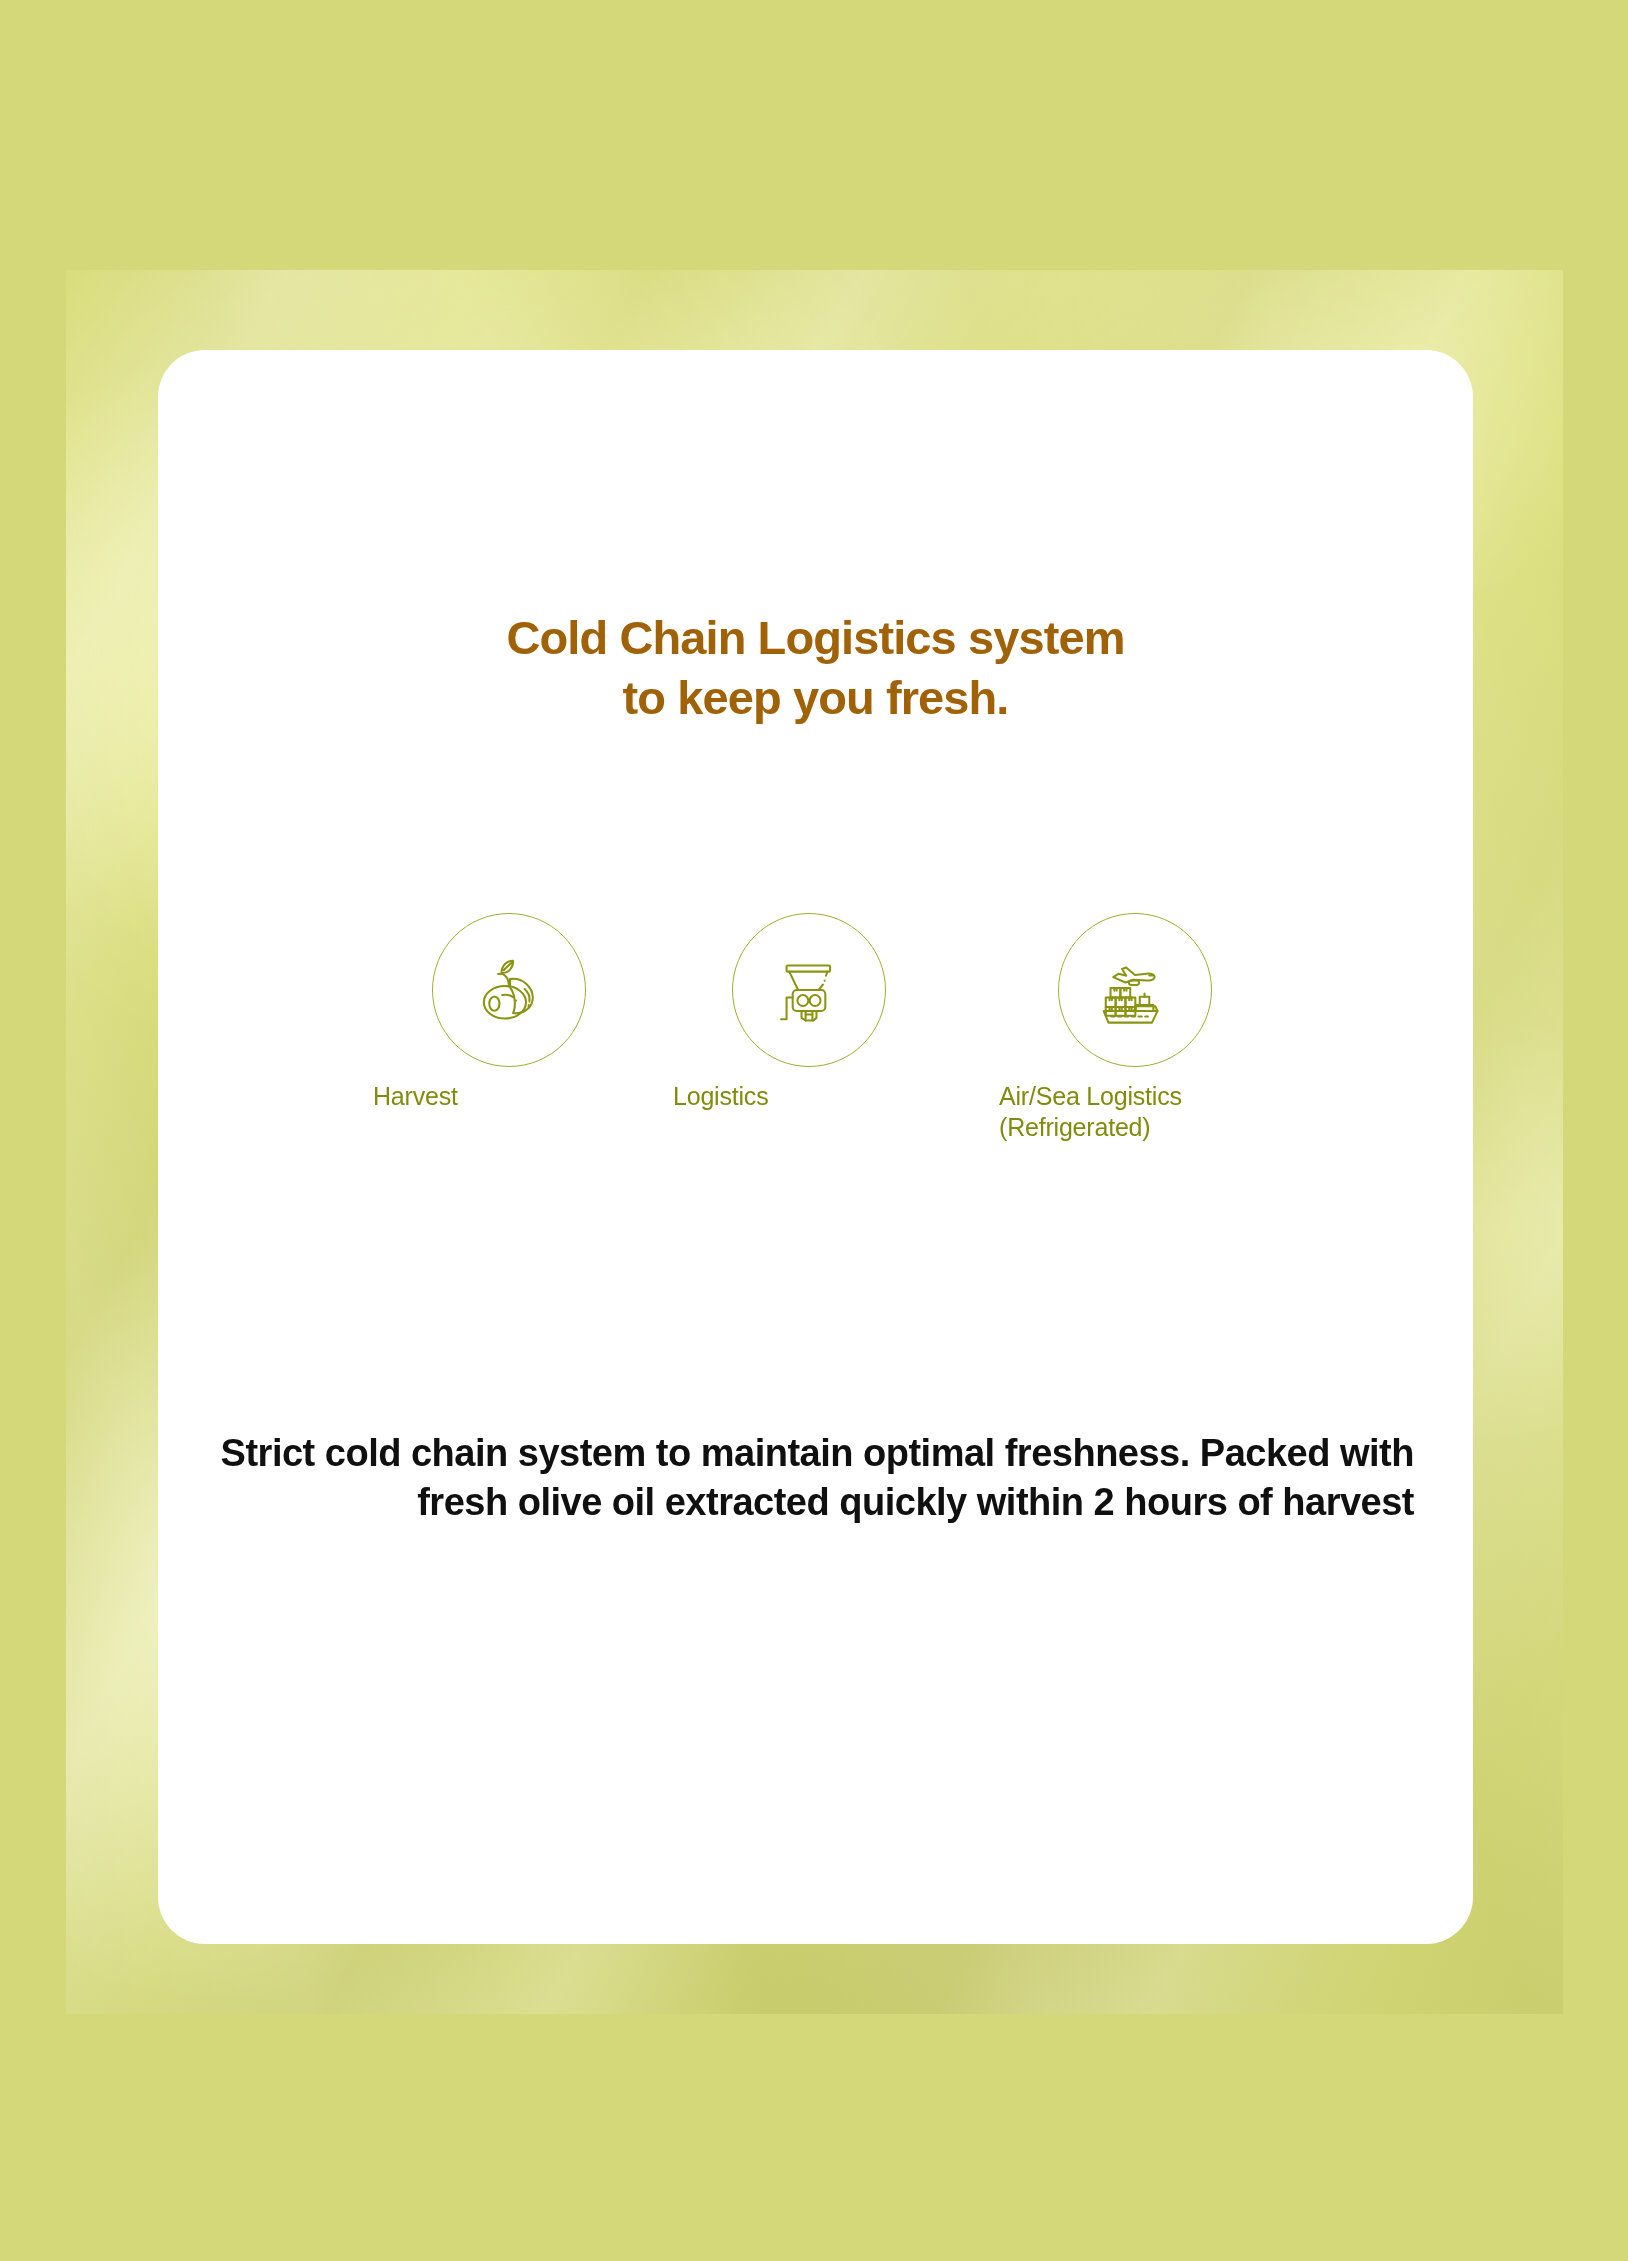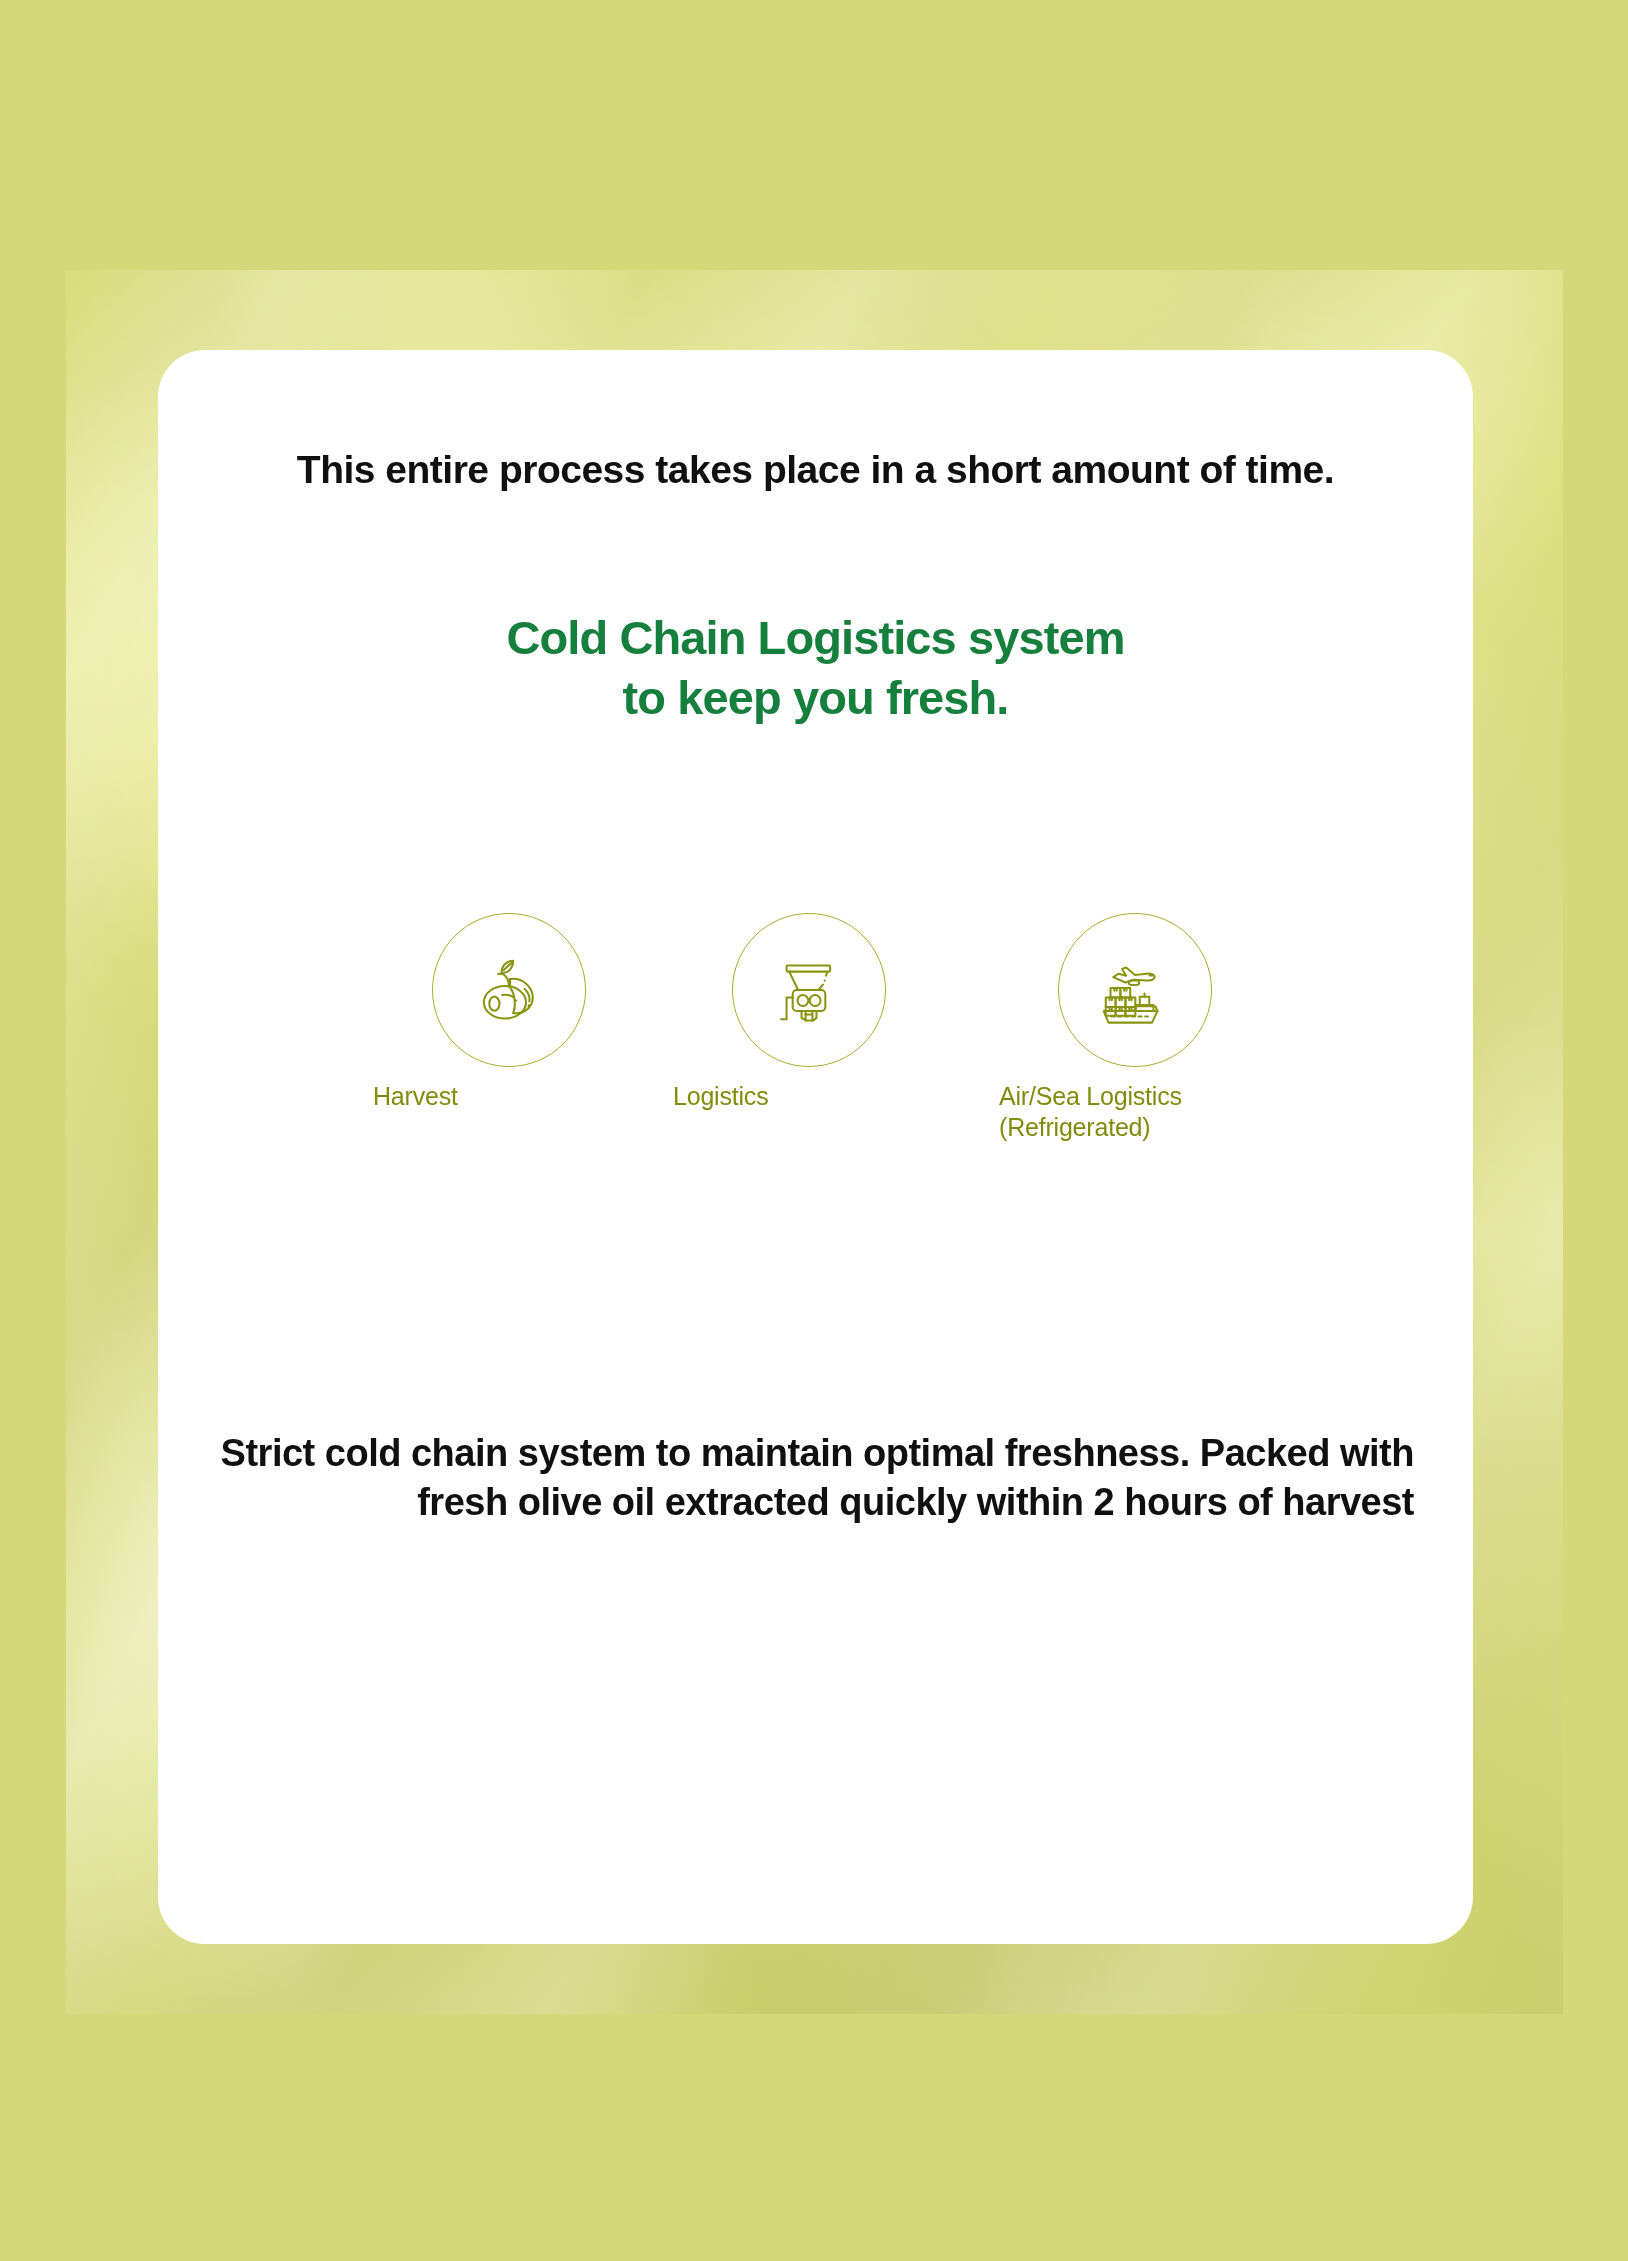--- a/index.html
+++ b/index.html
@@ -126,21 +126,21 @@
   .headline {
     position: absolute;
     left: 0;
     top: 258px;
     width: 100%;
     text-align: center;
     font-size: 47px;
     font-weight: 700;
     line-height: 1.28;
     letter-spacing: -0.9px;
-    color: #15803d;
+    color: #a16207;
     padding: 0 68px;
   }
 
   
   #steps {
     position: absolute;
     left: 0;
     top: 563px;
     width: 100%;
     height: 344px;
@@ -222,21 +222,20 @@
 </style>
 </head>
 <body>
 
 <div id="page">
 
   <div id="fabric"></div>
 
   <div id="card">
 
-    <div class="intro">This entire process takes place in a short amount of time.</div>
 
     <div class="headline">
       <div>Cold Chain Logistics system</div>
       <div>to keep you fresh.</div>
     </div>
 
     <div id="steps">
 
       <div class="step step-1">
         <div class="circle"></div>

